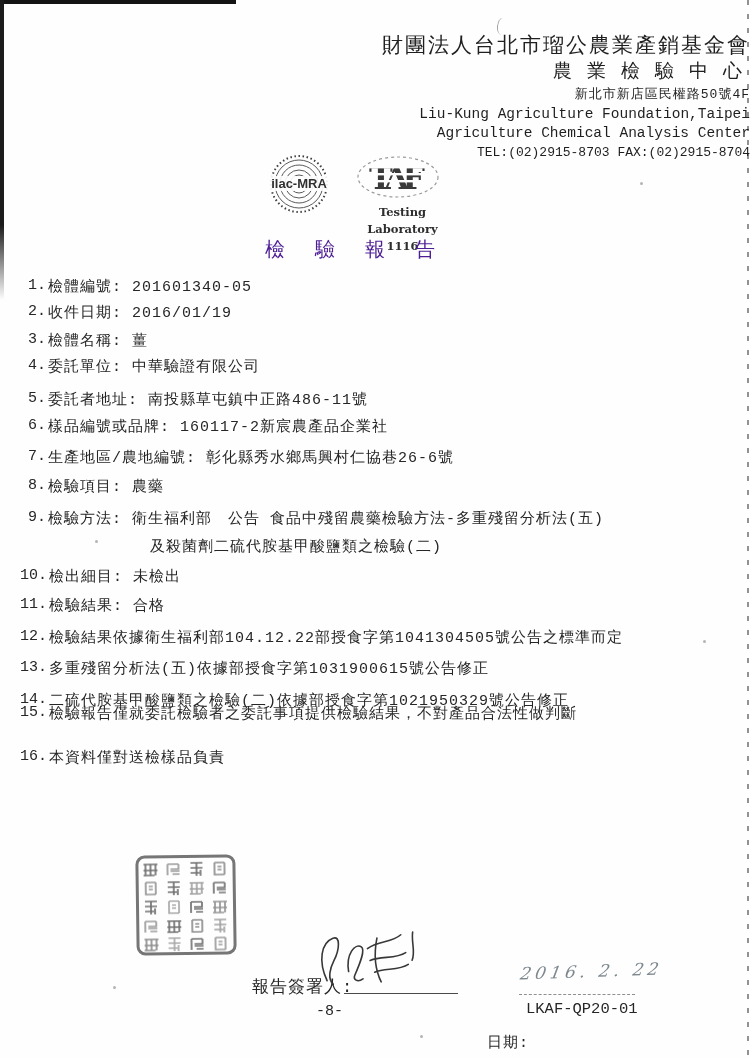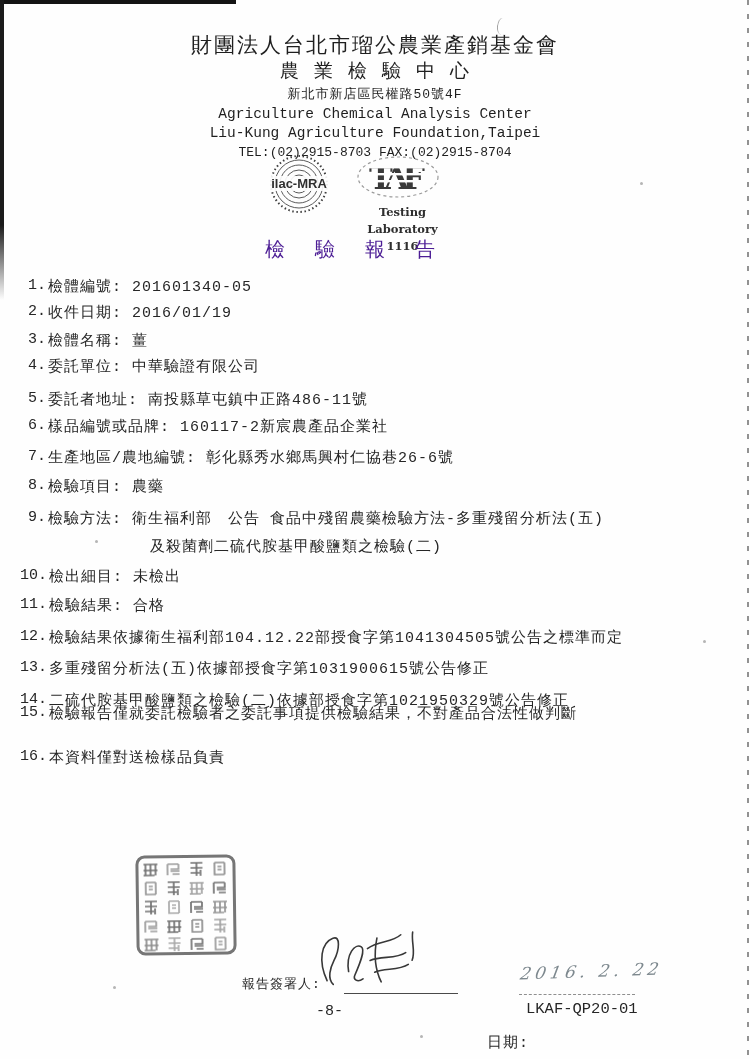--- a/index.html
+++ b/index.html
@@ -8,21 +8,21 @@
   
   .edge-top{position:absolute;left:0;top:0;width:236px;height:4px;background:#141414;}
   .edge-left{position:absolute;left:0;top:0;width:4px;height:300px;
              background:linear-gradient(#1b1b1b 75%,rgba(27,27,27,0));}
   .edge-right{position:absolute;right:1px;top:0;width:2px;height:1059px;opacity:.6;
              background:repeating-linear-gradient(180deg,#4a4a4a 0 5px,transparent 5px 14px);}
   .paren{position:absolute;left:497px;top:18px;width:9px;height:17px;
          border-left:1.5px solid #9a9a9a;border-radius:50%;transform:rotate(6deg);}
   .speck{position:absolute;width:3px;height:3px;border-radius:50%;background:#b5b5b5;}
   
-  .header{position:absolute;top:33px;left:0;width:750px;text-align:center;color:#1f1f1f;}
+  .header{position:absolute;top:33px;left:0;width:750px;text-align:right;color:#1f1f1f;}
   .org{font-size:21px;letter-spacing:2px;line-height:27px;}
   .center-name{font-size:19px;letter-spacing:15px;line-height:24px;transform:translateX(7px);}
   .addr{font-size:13px;letter-spacing:1px;line-height:21px;}
   .en{font-family:"Liberation Mono","DejaVu Sans Mono",monospace;font-size:14.5px;line-height:19px;letter-spacing:0;}
   .tel{font-family:"Liberation Mono","DejaVu Sans Mono",monospace;font-size:13px;line-height:19px;}
   
   .ilac{position:absolute;left:266px;top:154px;}
   .taf{position:absolute;left:352px;top:150px;}
   .taf-text{position:absolute;left:345px;top:204px;width:115px;text-align:center;
             font-family:"DejaVu Serif",serif;font-weight:bold;font-size:11.5px;color:#2e2e2e;line-height:17px;}
@@ -31,21 +31,21 @@
                 font-size:20px;letter-spacing:30px;color:#4c1d95;}
   
   .row{position:absolute;left:20px;display:flex;font-size:15px;letter-spacing:1px;
        color:#262626;white-space:nowrap;}
   .row .num{display:inline-block;min-width:26px;text-align:right;margin-right:2px;letter-spacing:0;}
   
   .stamp{position:absolute;left:136px;top:855px;width:100px;height:100px;
          border:3px solid #555;border-radius:9px;opacity:.8;transform:rotate(-.8deg);
          box-sizing:border-box;}
   
-  .sig-label{position:absolute;left:242px;top:975px;font-size:13px;letter-spacing:1px;}
+  .sig-label{position:absolute;left:252px;top:975px;font-size:17px;letter-spacing:1px;}
   .sig-line{position:absolute;left:344px;top:993px;width:114px;border-top:1.5px solid #4a4a4a;}
   .signature{position:absolute;left:312px;top:924px;transform:rotate(-3deg);}
   .date-label{position:absolute;left:487px;top:1004px;font-size:15px;letter-spacing:1px;margin-top:29px;}
   .date-line{position:absolute;left:519px;top:994px;width:116px;border-top:1.5px dashed #8f8f8f;}
   .date-hand{position:absolute;left:521px;top:961px;font-family:"DejaVu Serif",serif;
              font-style:italic;font-size:17px;color:#7d888e;letter-spacing:4px;
              transform:skewX(-12deg) rotate(-2deg);}
   .page-num{position:absolute;left:316px;top:1003px;font-size:15px;}
   .doc-code{position:absolute;left:526px;top:1000px;font-size:15.5px;}
 </style>
@@ -61,22 +61,22 @@
   <div class="speck" style="left:113px;top:986px"></div>
   <div class="speck" style="left:640px;top:182px"></div>
   <div class="speck" style="left:703px;top:640px"></div>
   <div class="speck" style="left:95px;top:540px"></div>
   <div class="speck" style="left:420px;top:1035px"></div>
 
   <div class="header">
     <div class="org">財團法人台北市瑠公農業產銷基金會</div>
     <div class="center-name">農業檢驗中心</div>
     <div class="addr">新北市新店區民權路50號4F</div>
+    <div class="en">Liu-Kung Agriculture Foundation,Taipei</div>
     <div class="en">Agriculture Chemical Analysis Center</div>
-    <div class="en">Liu-Kung Agriculture Foundation,Taipei</div>
     <div class="tel">TEL:(02)2915-8703  FAX:(02)2915-8704</div>
   </div>
 
   <svg class="ilac" width="66" height="62" viewBox="0 0 66 62">
     <circle cx="33" cy="30" r="28" fill="none" stroke="#3f3f3f" stroke-width="2" stroke-dasharray="1.5 2.6"></circle>
     <circle cx="33" cy="30" r="24" fill="none" stroke="#5a5a5a" stroke-width="1"></circle>
     <circle cx="33" cy="30" r="19" fill="none" stroke="#5a5a5a" stroke-width="1"></circle>
     <circle cx="33" cy="30" r="14" fill="none" stroke="#5a5a5a" stroke-width="1"></circle>
     <circle cx="33" cy="30" r="9" fill="none" stroke="#5a5a5a" stroke-width="1"></circle>
     <rect x="3" y="22" width="60" height="15" fill="#fefefe" opacity=".9"></rect>

